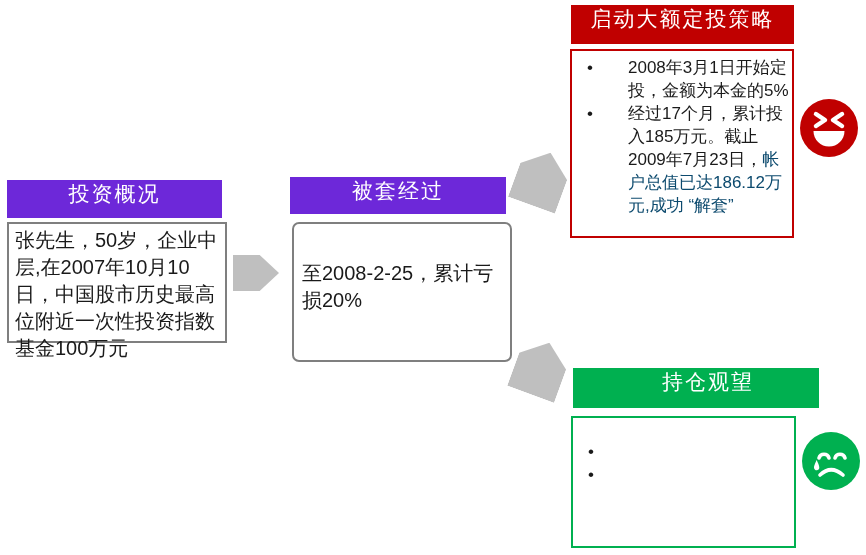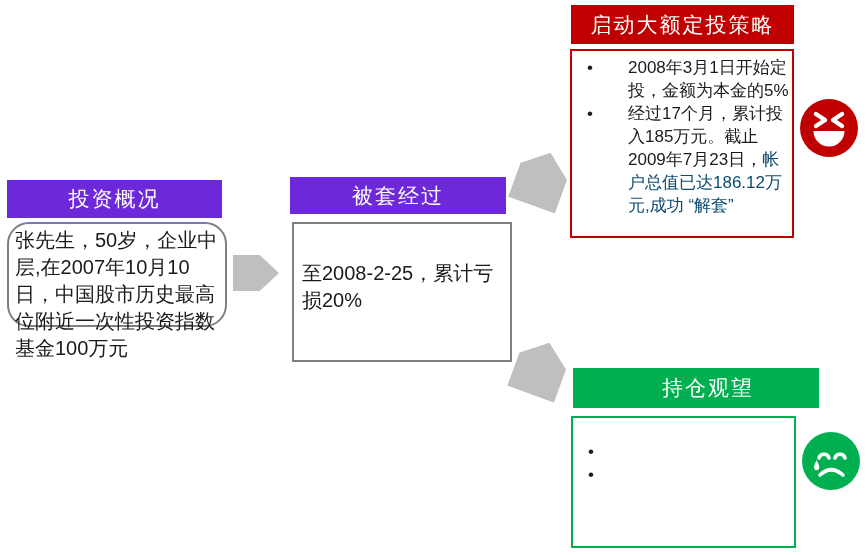--- a/index.html
+++ b/index.html
@@ -1,33 +1,33 @@
 <!DOCTYPE html>
 <html><head>
 <meta charset="utf-8">
 <style>
   html,body{margin:0;padding:0;background:#ffffff;}
   .canvas{
     position:relative;width:866px;height:555px;background:#ffffff;overflow:hidden;
     font-family:"Liberation Sans","DejaVu Sans",sans-serif;color:#1a1a1a;
   }
   .hdr{
-    position:absolute;display:flex;align-items:center;justify-content:center;
+    position:absolute;display:flex;justify-content:center;
     color:#ffffff;font-size:21px;letter-spacing:2px;white-space:nowrap;
   }
   .hdr-gray{background:#6d28d9;}
   .hdr-red{background:#C00000;}
   .hdr-green{background:#00B050;padding-left:24px;}
   .bodybox{position:absolute;background:#ffffff;box-sizing:border-box;}
   .brd-gray{border:2px solid #7f7f7f;}
   .brd-red{border:2px solid #C00000;}
   .brd-green{border:2px solid #00B050;}
   .plain{margin:0;font-size:20px;line-height:27px;}
   .pad-a{padding:3px 3px 0 6px;}
-  .pad-b{padding:36px 4px 0 8px;}
+  .pad-b{padding:36px 4px 0 8px;border-radius:7px;}
   .bullets{list-style:none;margin:0;padding:0;font-size:17px;line-height:23px;}
   .bullets li{display:flex;align-items:flex-start;}
   .dot{flex:0 0 24px;text-align:center;}
   .btxt{flex:1;margin-left:26px;}
   .em-red{color:#0c4a6e;}
   .em-green{color:#00B050;}
   .arrow-right{
     position:absolute;background:#BFBFBF;
     clip-path:polygon(0 0,58% 0,100% 50%,58% 100%,0 100%);
   }
@@ -40,21 +40,21 @@
   .face svg{display:block;width:100%;height:100%;}
 </style>
 </head>
 <body>
 
 <div class="canvas">
 
   <div class="hdr hdr-gray" style="left:7px;top:180px;width:215px;height:38px;">
     <span>投资概况</span>
   </div>
-  <div class="bodybox brd-gray pad-a" style="left:7px;top:222px;width:220px;height:105px;border-radius:22px;">
+  <div class="bodybox brd-gray pad-a" style="left:7px;top:222px;width:220px;height:121px;">
     <p class="plain">张先生，50岁，企业中层,在2007年10月10日，中国股市历史最高位附近一次性投资指数基金100万元</p>
   </div>
 
   <div class="arrow-right" style="left:233px;top:255px;width:46px;height:36px;"></div>
 
   <div class="hdr hdr-gray" style="left:290px;top:177px;width:216px;height:37px;">
     <span>被套经过</span>
   </div>
   <div class="bodybox brd-gray pad-b" style="left:292px;top:222px;width:220px;height:140px;">
     <p class="plain">至2008-2-25，累计亏损20%</p>

